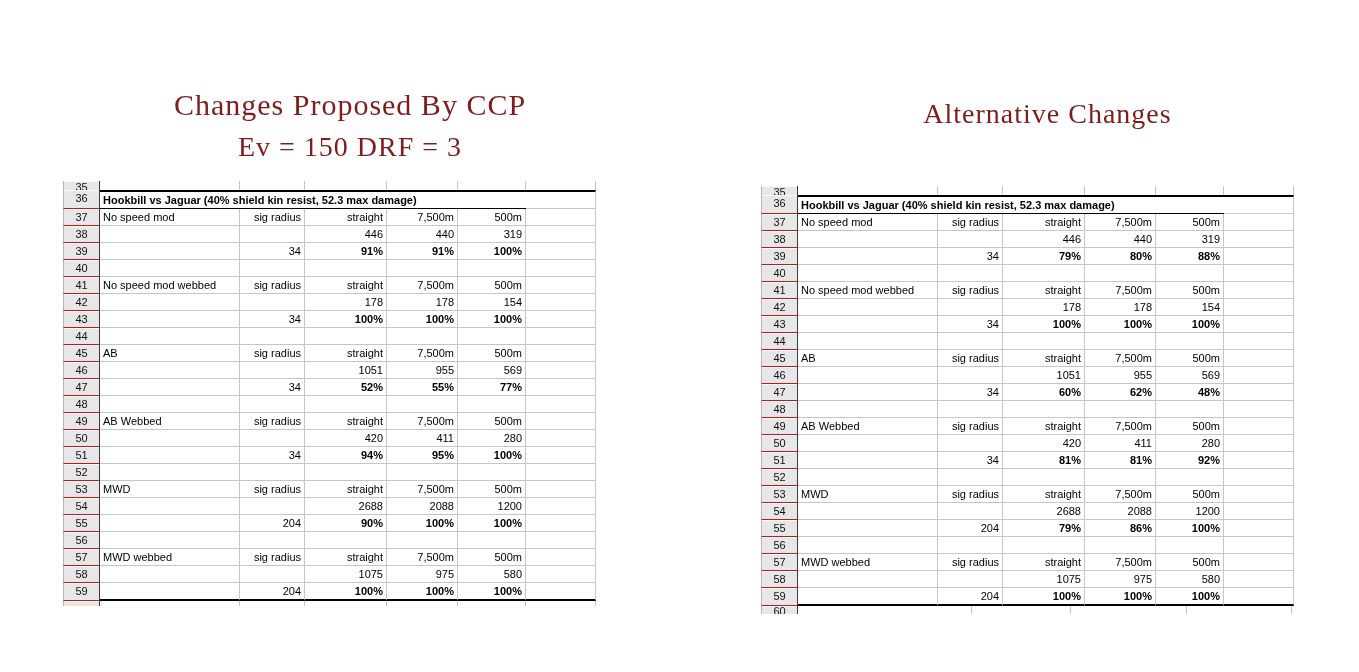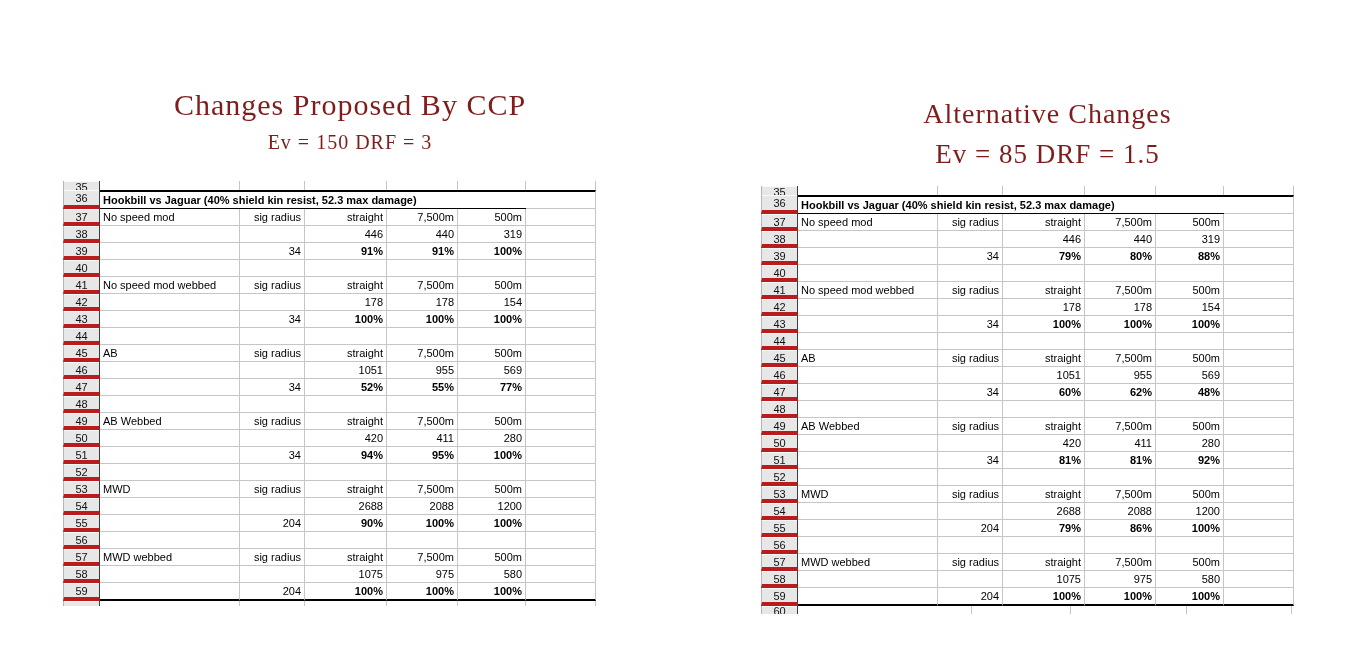--- a/index.html
+++ b/index.html
@@ -3,37 +3,37 @@
 <meta charset="utf-8">
 <style>
   html,body{margin:0;padding:0;background:#ffffff;}
   #stage{position:relative;width:1359px;height:672px;background:#ffffff;overflow:hidden;
          font-family:"Liberation Sans",sans-serif;}
 
   
   .panel-title{position:absolute;text-align:center;color:#7f1d1d;
                font-family:"Liberation Serif",serif;}
   .panel-title .t1{font-size:30px;letter-spacing:1px;white-space:nowrap;}
-  .panel-title .t2{font-size:20px;letter-spacing:1px;margin-top:9px;white-space:nowrap;}
+  .panel-title .t2{font-size:28px;letter-spacing:1px;margin-top:9px;white-space:nowrap;}
   #title-left{left:80px;top:88px;width:540px;}
   #title-right{left:780px;top:98px;width:535px;}
   #title-right .t1{font-size:28px;}
   #title-right .t2{font-size:27px;}
 
   
   .sheet{position:absolute;font-size:11px;color:#000;line-height:16px;}
   #sheet-left{left:63px;top:181px;}
   #sheet-right{left:761px;top:186px;}
 
   .srow{display:flex;height:17px;}
   .srow>div{box-sizing:border-box;overflow:hidden;white-space:nowrap;}
 
   .rowhead{width:37px;background:#e7e7e7;text-align:center;color:#111;
            border-left:1px solid #b5b5b5;border-right:1px solid #3c3c3c;
-           border-bottom:4px solid #b91c1c;box-shadow:inset 0 1px 0 #fafafa;
+           border-bottom:1px solid #b91c1c;box-shadow:inset 0 1px 0 #fafafa;
            position:relative;}
   .cell{border-right:1px solid #c6c6c6;border-bottom:1px solid #c6c6c6;
         padding:0 3px;background:#fff;}
   .cA{width:140px;text-align:left;}
   .cB{width:65px;}
   .cC{width:82px;}
   .cD{width:71px;}
   .cE{width:68px;}
   .cF{width:70px;}
   .num{text-align:right;}
@@ -65,21 +65,20 @@
 
 <div id="stage">
 
   <div class="panel-title" id="title-left">
     <div class="t1">Changes Proposed By CCP</div>
     <div class="t2">Ev = 150 DRF = 3</div>
   </div>
 
   <div class="panel-title" id="title-right">
     <div class="t1">Alternative Changes</div>
-    <div class="t2">Ev = 85 DRF = 1.5</div>
   </div>
 
   <div class="sheet sheet-left" id="sheet-left">
       <div class="srow partial-top">
         <div class="rowhead">
           <div class="clip-num">35</div>
         </div>
         <div class="cell cA"></div>
         <div class="cell cB"></div>
         <div class="cell cC"></div>

